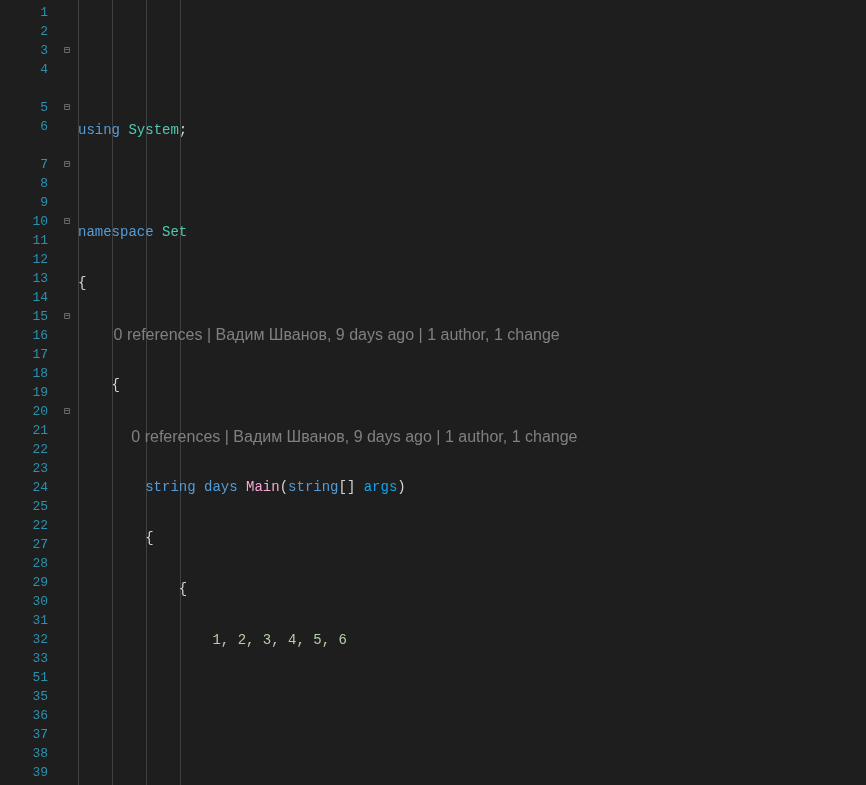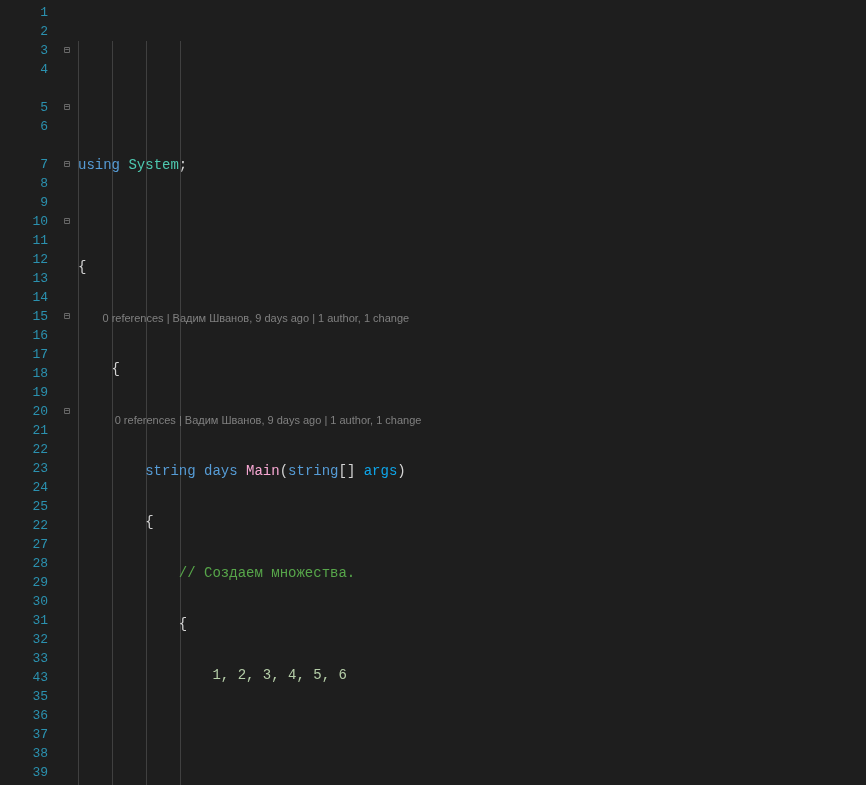--- a/index.html
+++ b/index.html
@@ -25,29 +25,28 @@
   .gutter .ln { height: 19px; line-height: 19px; font-size: 13px; }
   .fold-col {
     width: 14px;
     background: #1e1e1e;
     padding-top: 3px;
   }
   .fold-col .fc { height: 19px; line-height: 19px; font-size: 10px; color: #808080; text-align: center; cursor: pointer; }
   .code {
     flex: 1;
     background: #1e1e1e;
-    padding-top: 3px;
+    padding-top: 9px;
     padding-left: 4px;
     white-space: pre;
     position: relative;
-    margin-top: 41px;
   }
   .code .row { height: 19px; line-height: 19px; position: relative; }
   .codelens {
-    font-size: 11px;
+    font-size: 16px;
     color: #808080;
     font-family: "Segoe UI", Arial, sans-serif;
     height: 19px;
     line-height: 19px;
   }
   .kw   { color: #569cd6; }
   .type { color: #4ec9b0; }
   .num  { color: #b5cea8; }
   .com  { color: #57a64a; }
   .id   { color: #0ea5e9; }
@@ -91,21 +90,21 @@
     <div class="ln">24</div>
     <div class="ln">25</div>
     <div class="ln">22</div>
     <div class="ln">27</div>
     <div class="ln">28</div>
     <div class="ln">29</div>
     <div class="ln">30</div>
     <div class="ln">31</div>
     <div class="ln">32</div>
     <div class="ln">33</div>
-    <div class="ln">43</div>
+    <div class="ln">51</div>
     <div class="ln">35</div>
     <div class="ln">36</div>
     <div class="ln">37</div>
     <div class="ln">38</div>
     <div class="ln">39</div>
     <div class="ln">40</div>
   </div>
 <div class="fold-col" id="foldcol">
     <div class="fc"></div>
     <div class="fc"></div>
@@ -152,27 +151,27 @@
   </div>
 
 <div class="code" id="code">
   <div class="guide" style="left:4px"></div>
   <div class="guide" style="left:38px"></div>
   <div class="guide" style="left:72px"></div>
   <div class="guide" style="left:106px"></div>
 
   <div class="row"><span class="kw">using</span> <span class="type">System</span>;</div>
   <div class="row"></div>
+  <div class="row"><span class="kw">namespace</span> <span class="type">Set</span></div>
   <div class="row">{</div>
   <div class="row codelens">        <span>0 references | Вадим Шванов, 9 days ago | 1 author, 1 change</span></div>
   <div class="row">    {</div>
   <div class="row codelens">            <span>0 references | Вадим Шванов, 9 days ago | 1 author, 1 change</span></div>
   <div class="row">        <span class="kw">string</span> <span class="kw">days</span> <span class="fn">Main</span>(<span class="kw">string</span>[] <span class="id">args</span>)</div>
   <div class="row">        {</div>
-  <div class="row">            <span class="com">// Создаем множества.</span></div>
   <div class="row">            {</div>
   <div class="row">                <span class="num">1, 2, 3, 4, 5, 6</span></div>
   
   
   
   
   
   
   
   

